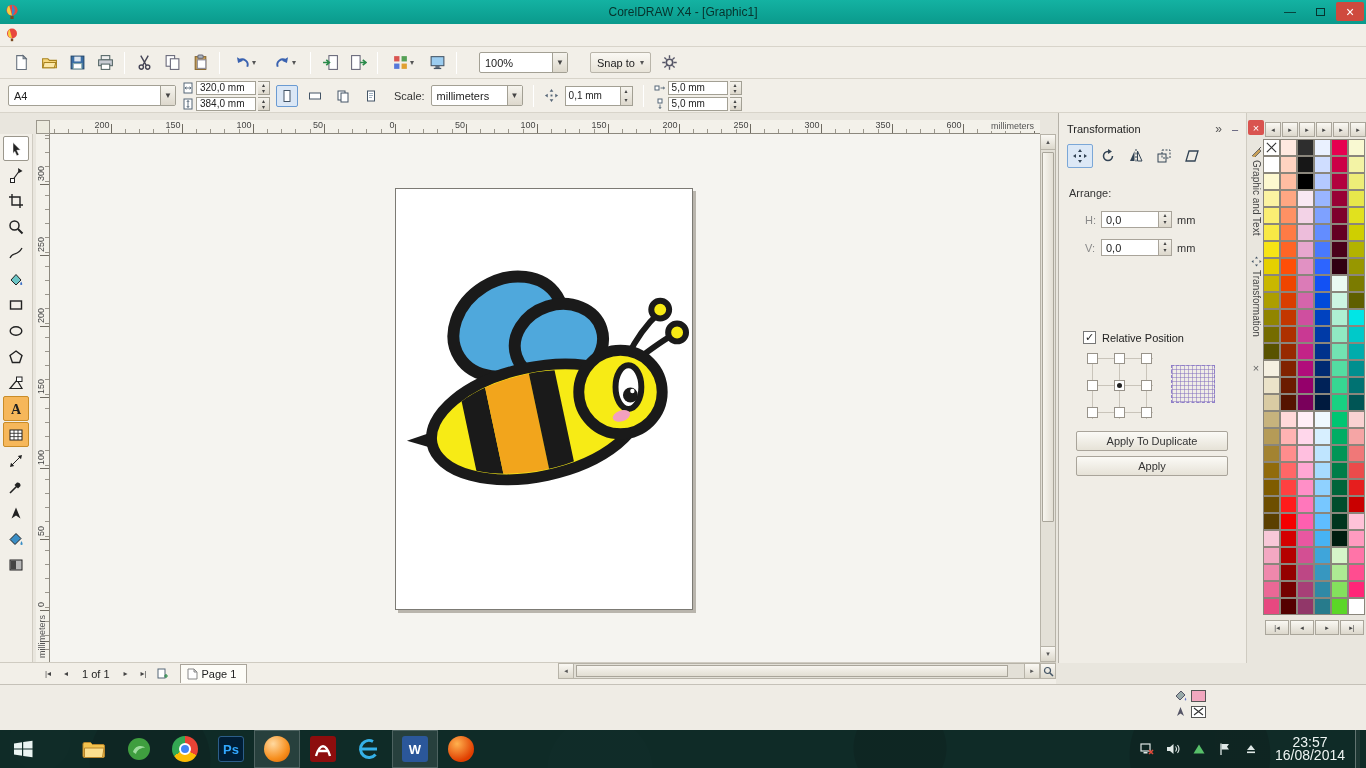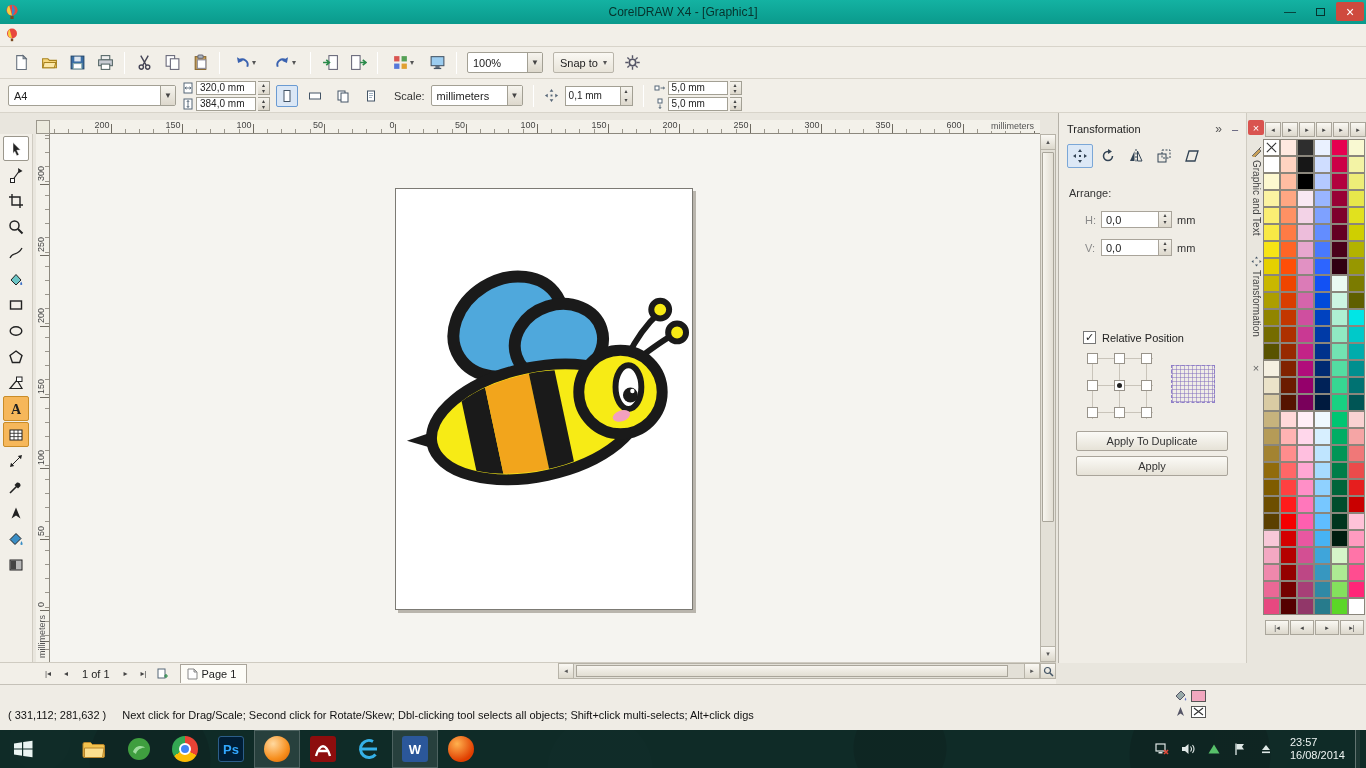--- a/index.html
+++ b/index.html
@@ -41,21 +41,21 @@
     border-bottom:1px solid #d8d4ca; display:flex; align-items:center; padding-left:8px; gap:2px;}
   .tbtn {width:26px; height:26px; display:flex; align-items:center; justify-content:center; border:1px solid transparent; border-radius:2px;}
   .tbtn svg {width:17px; height:17px;}
   .tbtn.withdd {width:38px; gap:1px;}
   .dd {font-size:8px; color:#555;}
   .sep {width:1px; height:22px; background:#d0ccc2; border-right:1px solid #fff; margin:0 4px;}
   .combo {height:21px; background:#fff; border:1px solid #a3a094; display:flex; align-items:center; border-radius:2px;}
   .combo .cval {flex:1; padding:0 5px; font-size:11px; white-space:nowrap;}
   .combo .carrow {width:15px; height:100%; background:linear-gradient(#f6f4ee,#ddd8cc);
     border-left:1px solid #a3a094; display:flex; align-items:center; justify-content:center; font-size:8px; color:#444;}
-  .combo.zoomc {width:76px; margin:0 4px;gap:15px;}
+  .combo.zoomc {width:89px; margin:0 16px;gap:15px;}
   .snapbtn {height:21px; padding:0 6px; display:flex; align-items:center; gap:5px; border:1px solid #b9b5aa;
     border-radius:2px; background:linear-gradient(#faf8f3,#e8e4d9); margin:0 4px; font-size:11px;}
 
   
   .propbar {position:absolute; left:0; top:79px; width:1366px; height:34px; background:#f2efe8;
     border-bottom:1px solid #d8d4ca; display:flex; align-items:center; padding-left:8px; gap:6px;}
   .combo.preset {width:168px;}
   .stack {display:flex; flex-direction:column; gap:2px;}
   .srow {display:flex; align-items:center; gap:2px; height:14px;}
   .srow svg {width:12px; height:12px;}
@@ -211,21 +211,21 @@
   .sqicon {width:26px; height:26px; border-radius:3px; display:flex; align-items:center; justify-content:center; font-weight:bold; font-size:13px;}
   .chrome {width:26px; height:26px; border-radius:50%; position:relative;
     background:conic-gradient(#ea4335 0 33%, #fbbc05 33% 66%, #34a853 66% 100%);}
   .chrome::after {content:""; position:absolute; inset:7px; background:#4285f4; border:2px solid #fff; border-radius:50%;}
   .ball {width:26px; height:26px; border-radius:50%;}
   .ball.corel {background:radial-gradient(circle at 35% 30%, #ffd9a0, #f78f1e 60%, #d85f00);}
   .ball.media {background:radial-gradient(circle at 35% 30%, #ffb14e, #e03e00 70%);}
   .tray {margin-left:auto; display:flex; align-items:center; gap:10px; padding-right:6px;}
   .tray-icon {width:16px; height:16px; display:flex; align-items:center; justify-content:center;}
   .tray-icon svg {width:14px; height:14px;}
-  .clock {text-align:left; color:#eef5f3; font-size:11px; line-height:13px; margin-left:6px;}
+  .clock {text-align:center; color:#eef5f3; font-size:14px; line-height:13px; margin-left:6px;}
   .show-desktop {width:5px; height:38px; border-left:1px solid rgba(255,255,255,.3); background:rgba(255,255,255,.06);}
 </style>
 </head>
 <body>
 
 <div id="app">
 
   <div class="titlebar">
     <svg class="app-icon" viewBox="0 0 16 16">
       <ellipse cx="8" cy="6.2" rx="5.6" ry="5.4" fill="#e8483f"></ellipse>
@@ -943,24 +943,20 @@
       </div>
     <div class="pal-bottom">
       <div class="pbtn wide">|◂</div>
       <div class="pbtn wide">◂</div>
       <div class="pbtn wide">▸</div>
       <div class="pbtn wide">▸|</div>
     </div>
   </div>
 
   <div class="statusbar">
-    <div class="sb-text">
-      <span>( 331,112; 281,632 )</span>
-      <span>Next click for Drag/Scale; Second click for Rotate/Skew; Dbl-clicking tool selects all objects; Shift+click multi-selects; Alt+click digs</span>
-    </div>
     <div class="indicators">
       <div class="ind">
         <svg viewBox="0 0 13 13">
             <path d="M2 7 L7 2 l4 4 -5 5 Z" fill="#9aa" stroke="#556"></path>
             <path d="M11.5 8.5 c1 1.8 1 3 0 3 s-1 -1.2 0 -3" fill="#67c"></path>
           </svg>
         <span class="chip" id="fill-chip" style="background: rgb(242, 167, 191);"></span>
       </div>
       <div class="ind">
         <svg viewBox="0 0 13 13">

